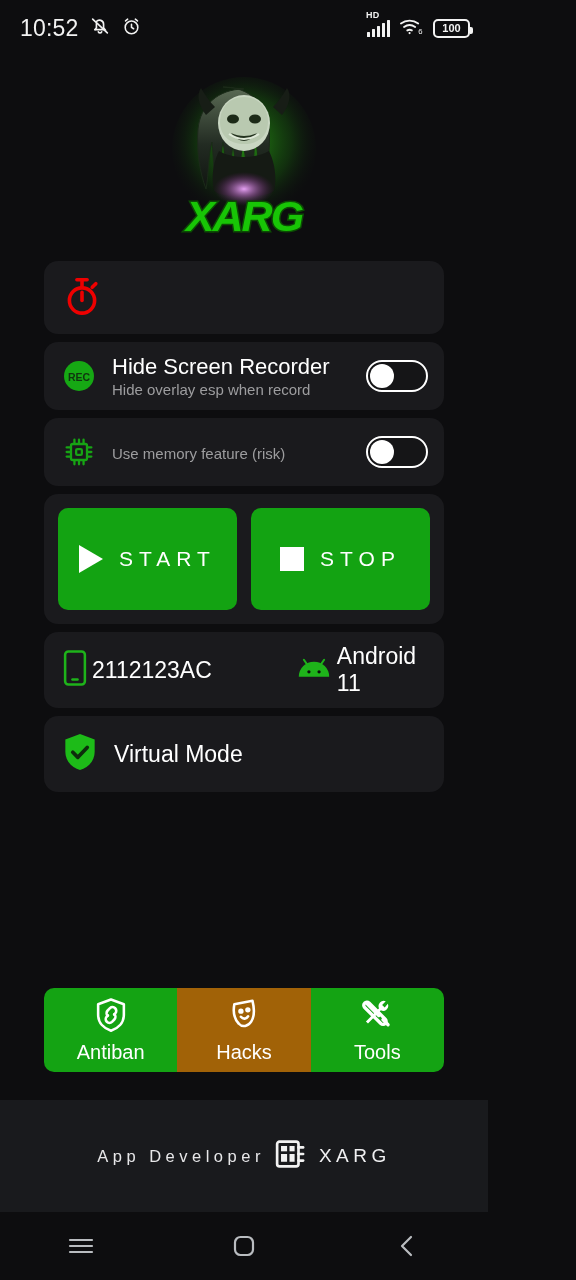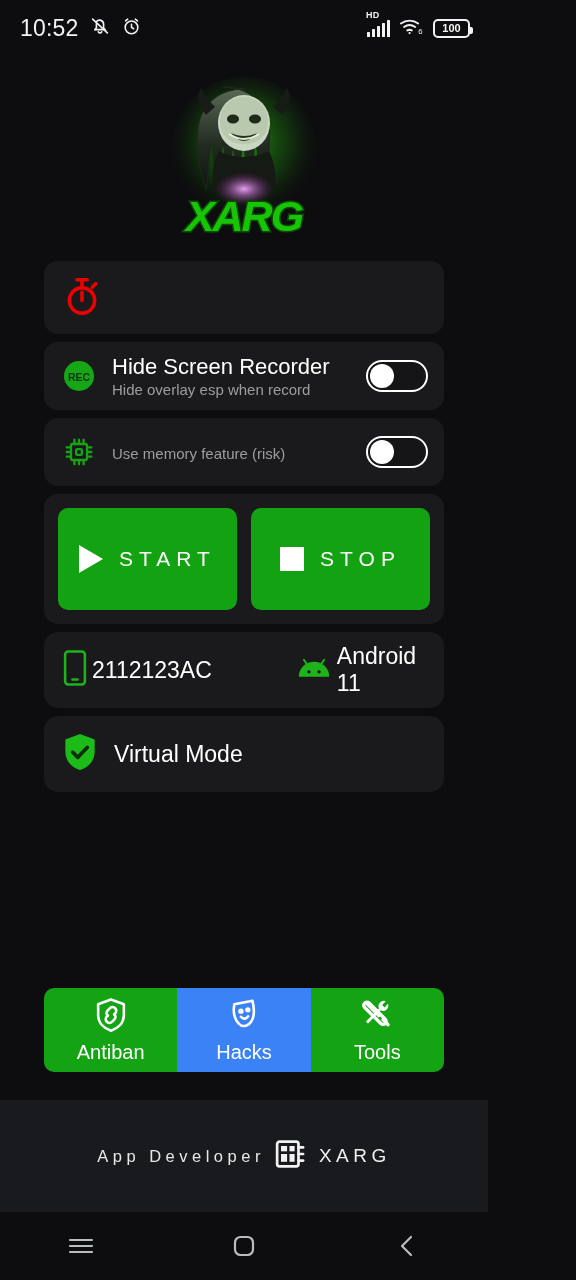--- a/index.html
+++ b/index.html
@@ -88,21 +88,21 @@
   
   .tabs {
     position:absolute; left:44px; right:44px; top:988px; height:84px;
     display:flex; border-radius:10px; overflow:hidden;
   }
   .tab {
     flex:1; display:flex; flex-direction:column; align-items:center;
     justify-content:center; gap:4px; color:#fff; cursor:pointer;
     background:#14a313;
   }
-  .tab.dim { background:#3b82f6; }
+  .tab.dim { background:#a16207; }
   .tab .lbl { font-size:20px; }
 
   
   .footer {
     position:absolute; left:0; right:0; top:1100px; height:112px;
     background:#191a1d; display:flex; flex-direction:row;
     align-items:center; justify-content:center; gap:8px;
   }
   .foot-title { font-size:16.5px; color:#e7e7e9; letter-spacing:4.5px; }
   .foot-dev { display:flex; align-items:center; gap:12px; }

